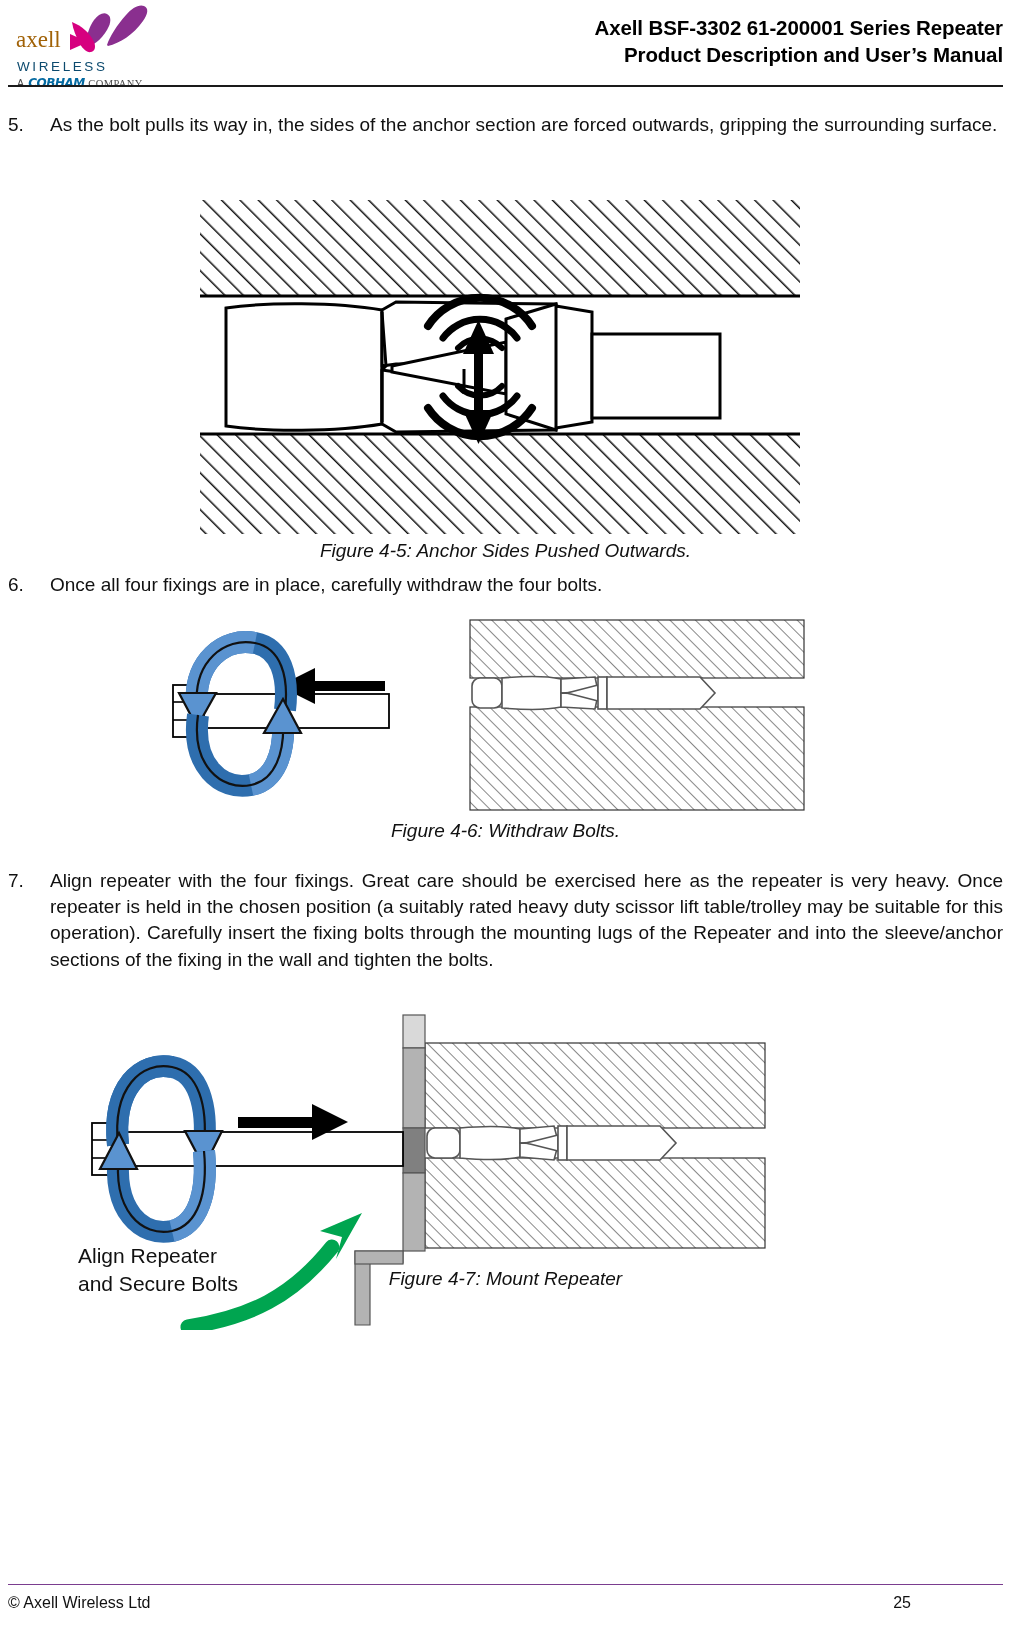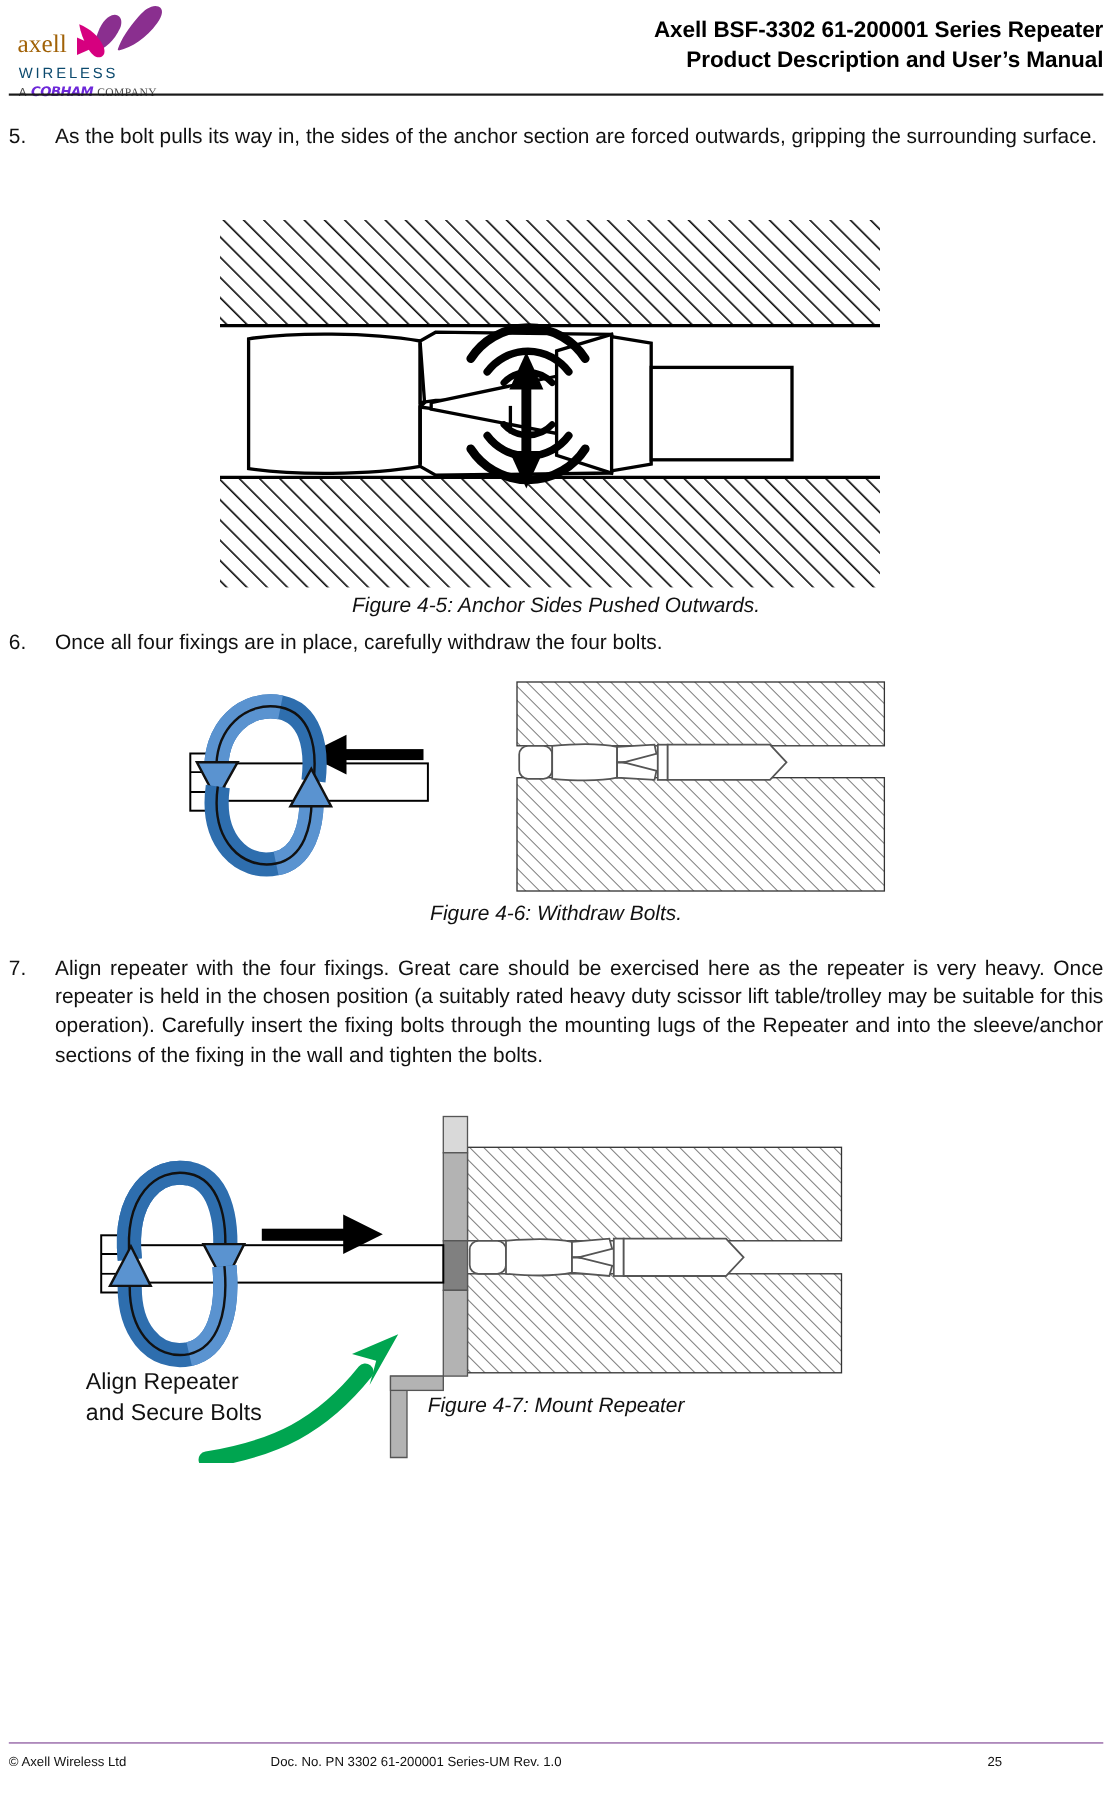--- a/index.html
+++ b/index.html
@@ -58,21 +58,21 @@
     line-height: 1;
     white-space: nowrap;
     color: #4a4a4a;
     letter-spacing: 0.6px;
   }
   .logo-cobham-row .a-word { font-size: 10.5px; }
   .logo-cobham-row .cobham {
     font-family: "DejaVu Sans", sans-serif;
     font-weight: bold;
     font-style: italic;
-    color: #6d28d9;
+    color: #0369a1;
     font-size: 12px;
     letter-spacing: -0.5px;
   }
   .logo-cobham-row .company { font-size: 10.5px; letter-spacing: 0.4px; font-family: Liberation Serif, serif; }
   #logo-swoosh { position: absolute; left: 0; top: 0; }
 
   #header-titles {
     position: absolute;
     right: 8px;
     top: 14px;
@@ -146,21 +146,21 @@
     position: absolute;
     left: 8px;
     top: 0;
     width: 995px;
     height: 0;
     border-top: 1.6px solid #7a3d8f;
   }
   .footer-cell {
     position: absolute;
     top: 10px;
-    font-size: 12px;
+    font-size: 16px;
     color: #111;
     white-space: nowrap;
   }
   #footer-copyright { left: 8px; }
   #footer-docno { left: 246px; }
   #footer-pageno { right: 100px; margin-left: 24px; }
 </style>
 </head>
 <body>
 
@@ -386,15 +386,14 @@
     <text x="8" y="258" font-family="Liberation Sans, sans-serif" font-size="21" fill="#111">Align Repeater</text>
     <text x="8" y="286" font-family="Liberation Sans, sans-serif" font-size="21" fill="#111">and Secure Bolts</text>
   </svg>
 </div>
 
 <div class="fig-caption" id="cap-47">Figure 4-7: Mount Repeater</div>
 
 <div id="page-footer">
   <div id="footer-rule"></div>
   <div class="footer-cell" id="footer-copyright">© Axell Wireless Ltd</div>
-  <div class="footer-cell" id="footer-docno">Doc. No. PN 3302 61-200001 Series-UM Rev. 1.0</div>
   <div class="footer-cell" id="footer-pageno">25</div>
 </div>
 
 </body></html>

